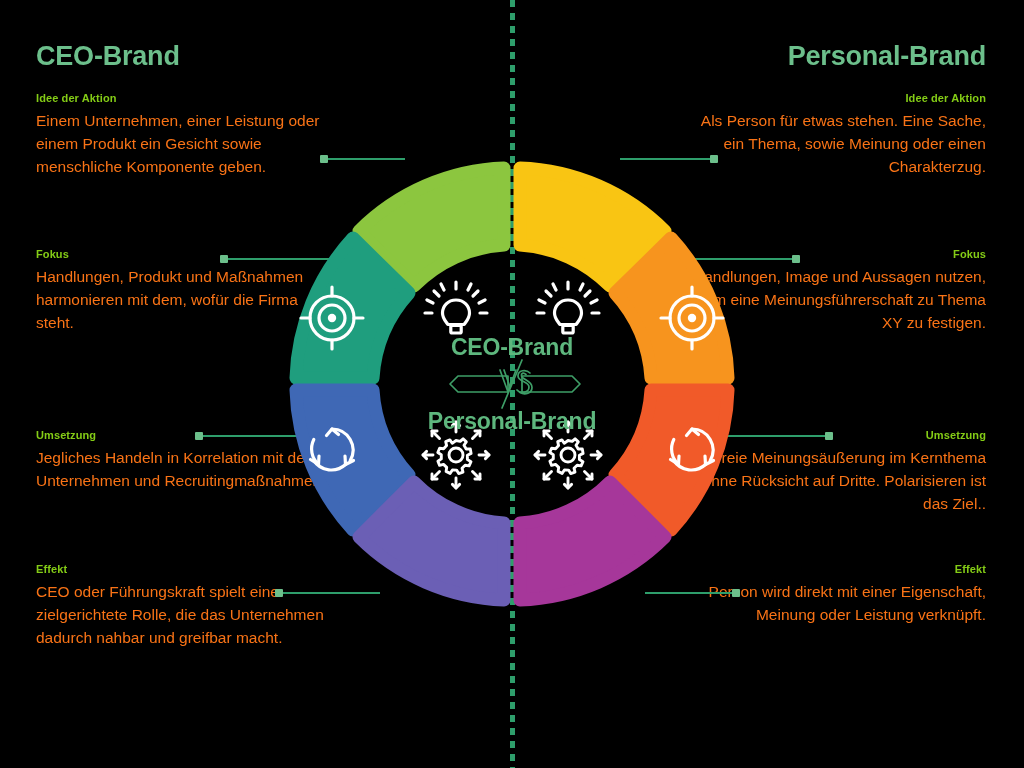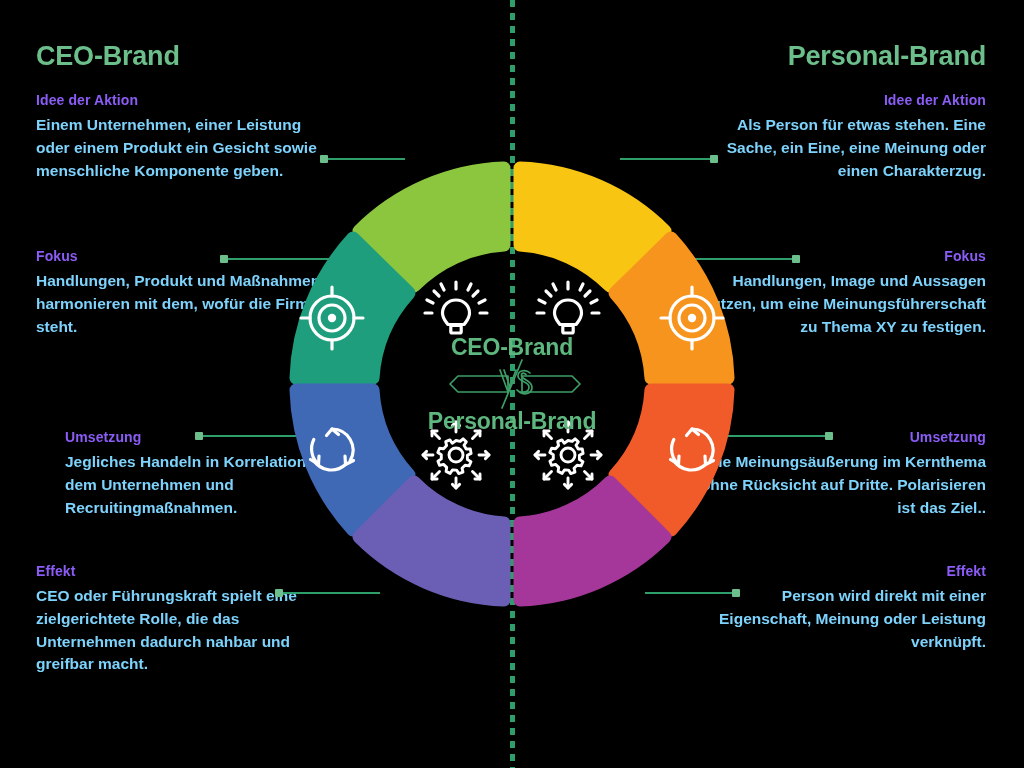--- a/index.html
+++ b/index.html
@@ -38,37 +38,37 @@
   }
   .col-title.left  { left: 36px;  top: 41px; text-align: left; }
   .col-title.right { right: 38px; top: 41px; text-align: right; }
 
   
   .block { position: absolute; width: 300px; }
   .block.left  { left: 36px;  text-align: left; }
   .block.right { right: 38px; text-align: right; }
   .block h3 {
     margin: 0 0 6px 0;
-    font-size: 14px;
+    font-size: 11px;
     font-weight: bold;
-    color: #8b5cf6;
+    color: #84cc16;
     letter-spacing: 0.1px;
   }
   .block p {
     margin: 0;
     font-size: 15.5px;
     line-height: 1.47;
-    color: #7dd3fc;
-    font-weight: 700;
+    color: #f97316;
+    font-weight: 400;
   }
 
   
   .row-1 { top: 92px; }
   .row-2 { top: 248px; }
-  .row-3 { top: 429px; margin-left: 29px; }
+  .row-3 { top: 429px; }
   .row-4 { top: 563px; }
 
   
   .connector {
     position: absolute;
     height: 2px;
     background: #2E9E6B;
   }
   .connector .dot {
     position: absolute;
@@ -130,21 +130,21 @@
     <h3>Umsetzung</h3>
     <p>Jegliches Handeln in Korrelation mit dem Unternehmen und Recruitingmaßnahmen.</p>
   </div>
   <div class="block left row-4">
     <h3>Effekt</h3>
     <p>CEO oder Führungskraft spielt eine zielgerichtete Rolle, die das Unternehmen dadurch nahbar und greifbar macht.</p>
   </div>
 
   <div class="block right row-1">
     <h3>Idee der Aktion</h3>
-    <p>Als Person für etwas stehen. Eine Sache, ein Eine, eine Meinung oder einen Charakterzug.</p>
+    <p>Als Person für etwas stehen. Eine Sache, ein Thema, sowie Meinung oder einen Charakterzug.</p>
   </div>
   <div class="block right row-2">
     <h3>Fokus</h3>
     <p>Handlungen, Image und Aussagen nutzen, um eine Meinungsführerschaft zu Thema XY zu festigen.</p>
   </div>
   <div class="block right row-3">
     <h3>Umsetzung</h3>
     <p>Freie Meinungsäußerung im Kernthema ohne Rücksicht auf Dritte. Polarisieren ist das Ziel..</p>
   </div>
   <div class="block right row-4">

